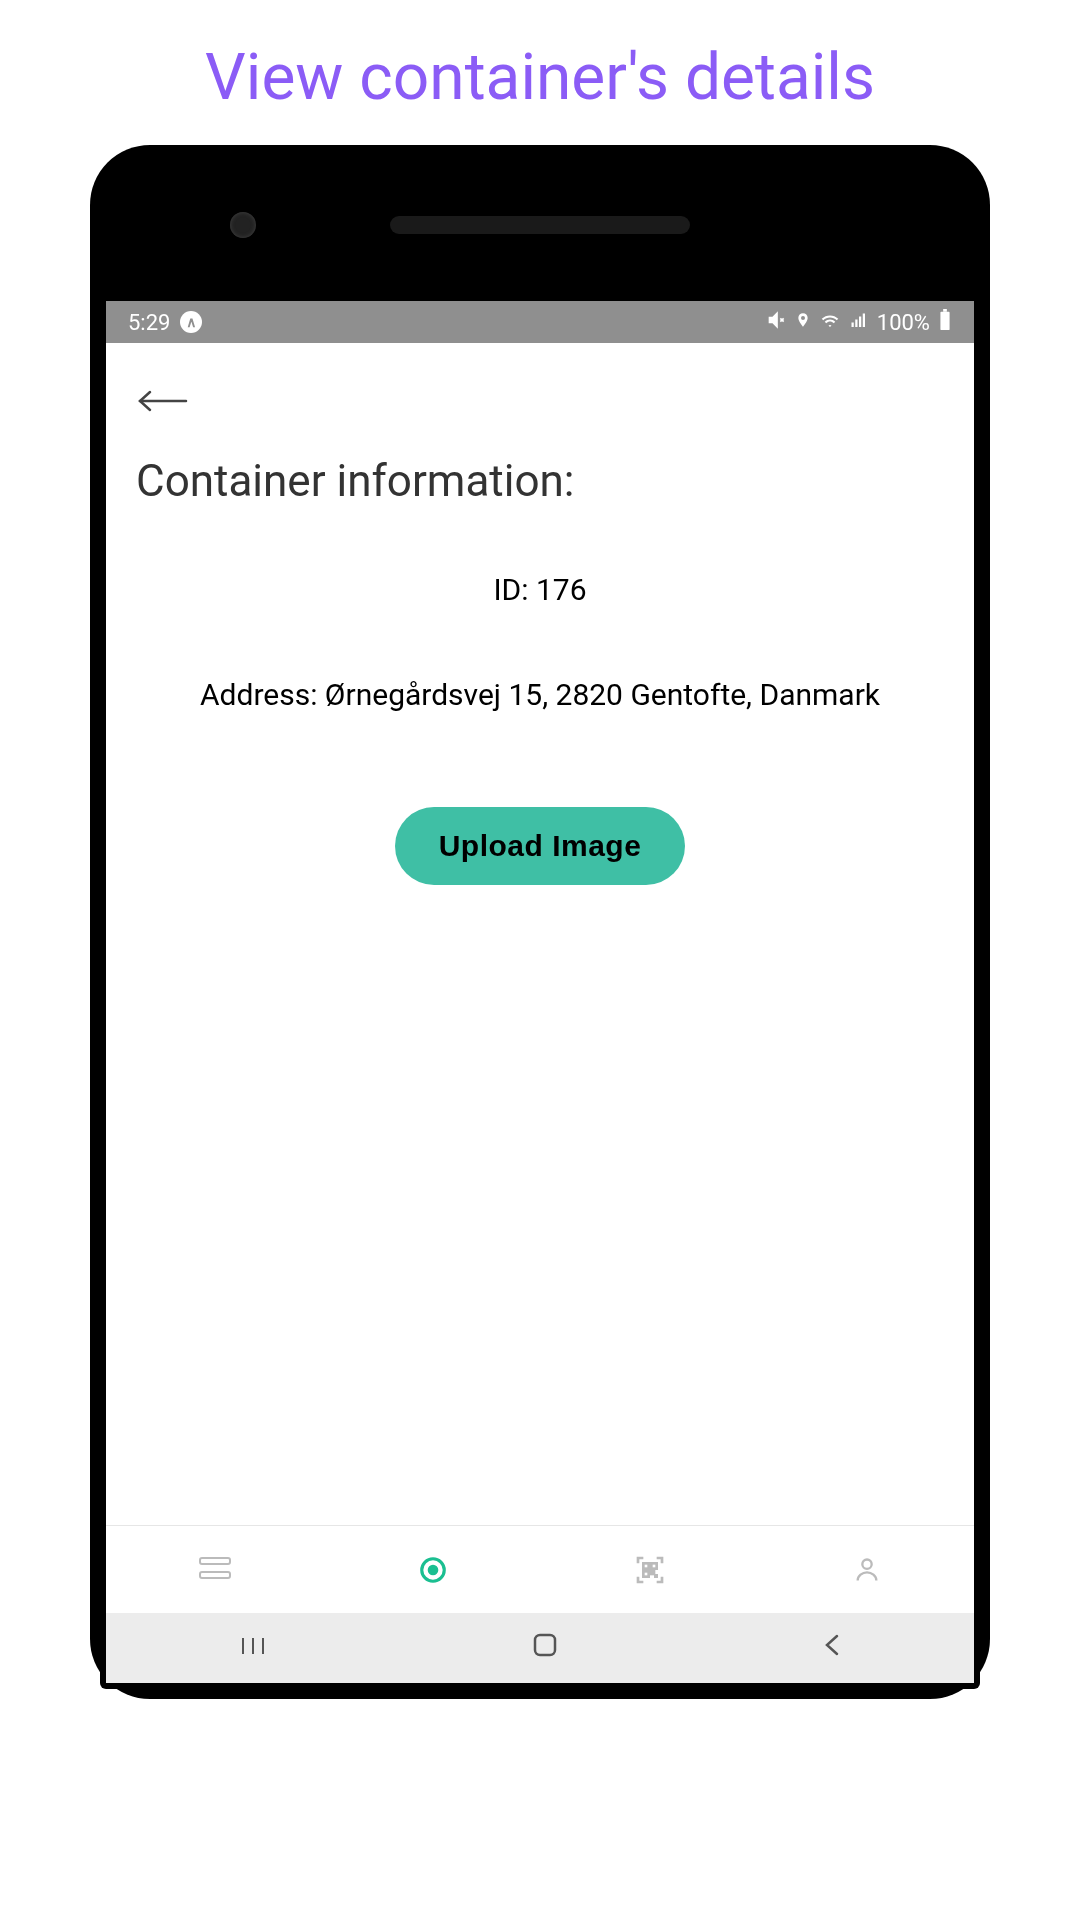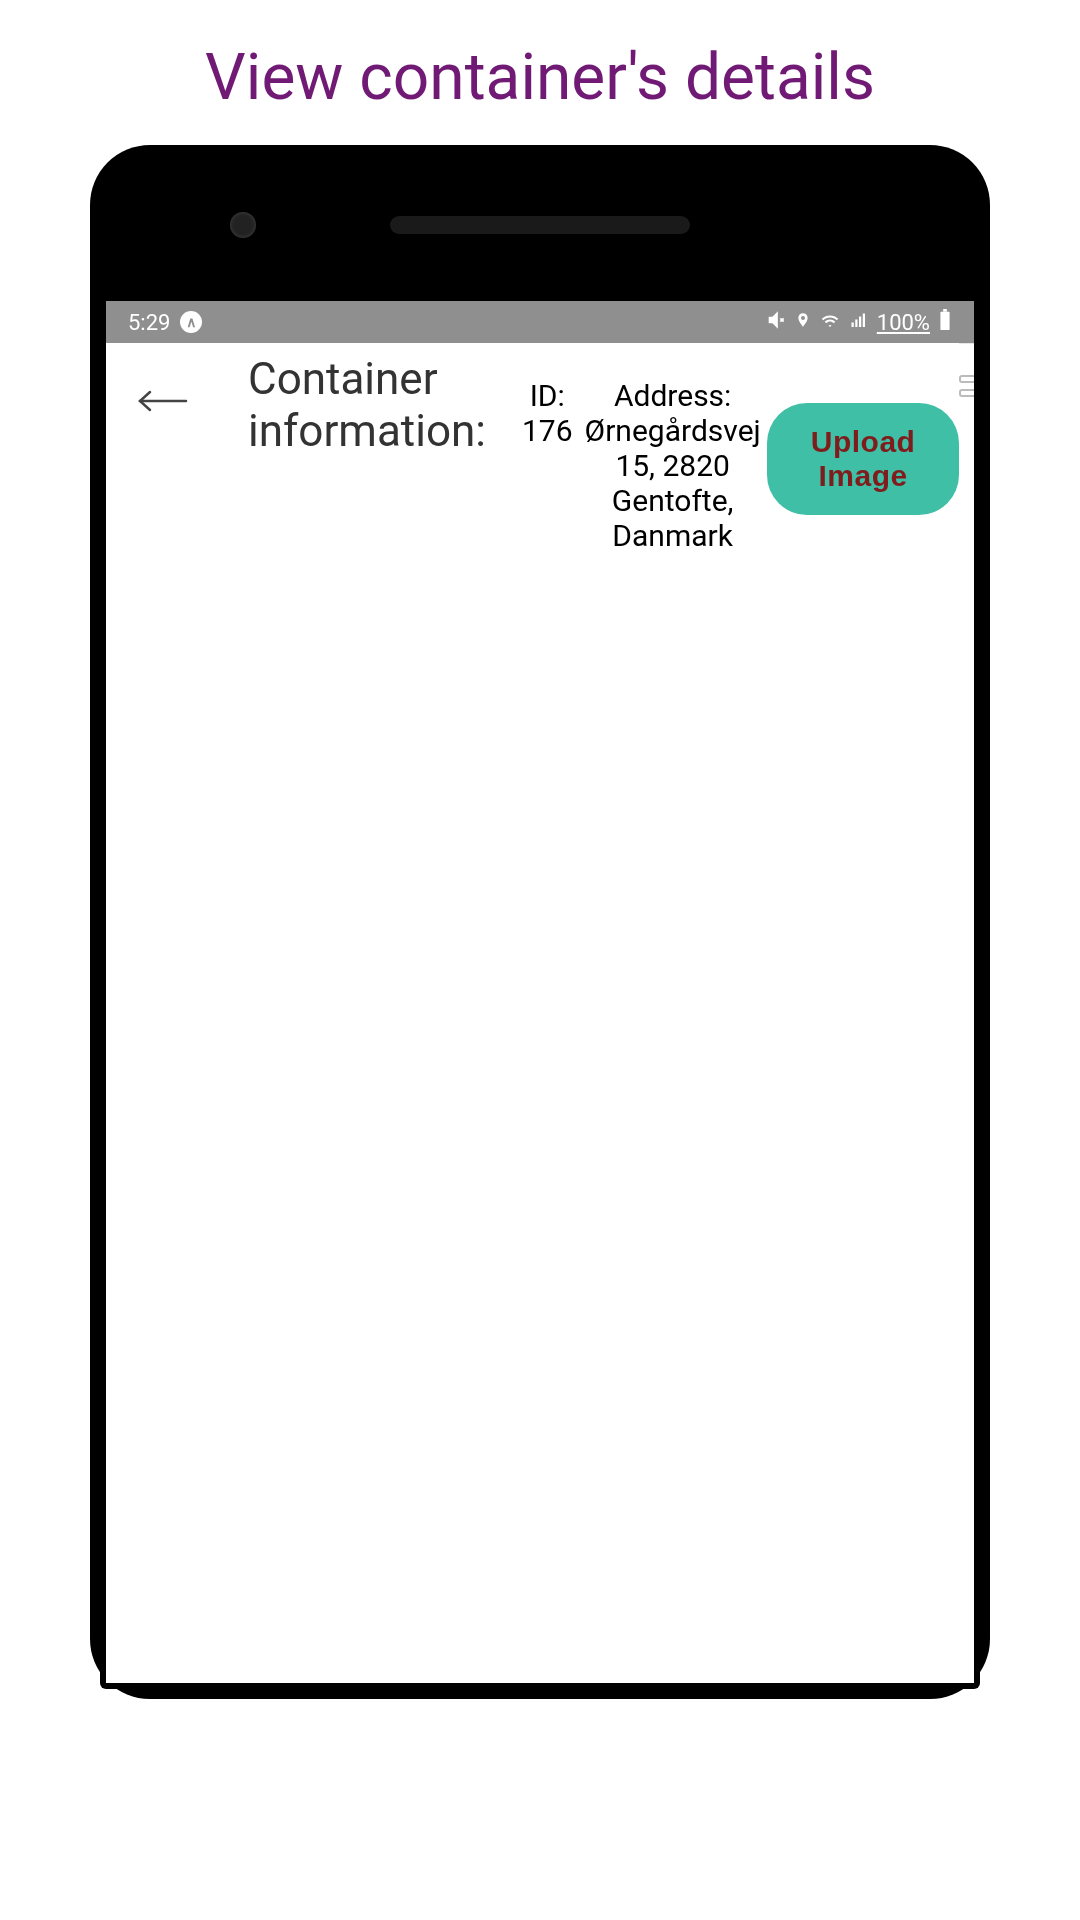--- a/index.html
+++ b/index.html
@@ -5,21 +5,21 @@
     * { margin: 0; padding: 0; box-sizing: border-box; }
     body {
       font-family: -apple-system, BlinkMacSystemFont, "Segoe UI", Roboto, sans-serif;
       background: #fff;
       width: 1080px;
       height: 1920px;
       overflow: hidden;
     }
     .page-title {
       font-size: 64px;
-      color: #701a75;
+      color: #8b5cf6;
       text-align: center;
       padding: 40px 0 30px;
       font-weight: 400;
     }
     .phone-frame {
       width: 900px;
       margin: 0 auto;
       background: #000;
       border-radius: 60px;
       padding: 10px;
@@ -70,38 +70,38 @@
     }
     .status-left {
       display: flex;
       align-items: center;
       gap: 10px;
     }
     .status-right {
       display: flex;
       align-items: center;
       gap: 8px;
-      text-decoration: underline;
     }
     .status-circle {
       width: 22px;
       height: 22px;
       background: #fff;
       border-radius: 50%;
       display: inline-flex;
       align-items: center;
       justify-content: center;
       color: #8f8f8f;
       font-size: 14px;
       font-weight: bold;
     }
     .app-content {
       padding: 0;
       height: 1340px;
       display: flex;
+      flex-direction: column;
     }
     .back-area {
       padding: 30px 30px 20px;
     }
     .back-arrow {
       font-size: 44px;
       color: #444;
       cursor: pointer;
       display: inline-block;
     }
@@ -116,21 +116,21 @@
       padding: 35px 6px;
       font-size: 30px;
       color: #000;
     }
     .upload-btn-wrap {
       text-align: center;
       padding: 60px 0;
     }
     .upload-btn {
       background: #3fbfa5;
-      color: #7f1d1d;
+      color: #000000;
       border: none;
       border-radius: 40px;
       padding: 22px 44px;
       font-size: 30px;
       font-weight: 600;
       cursor: pointer;
       letter-spacing: 0.5px;
     }
     .spacer { flex: 1; }
     .bottom-nav {

